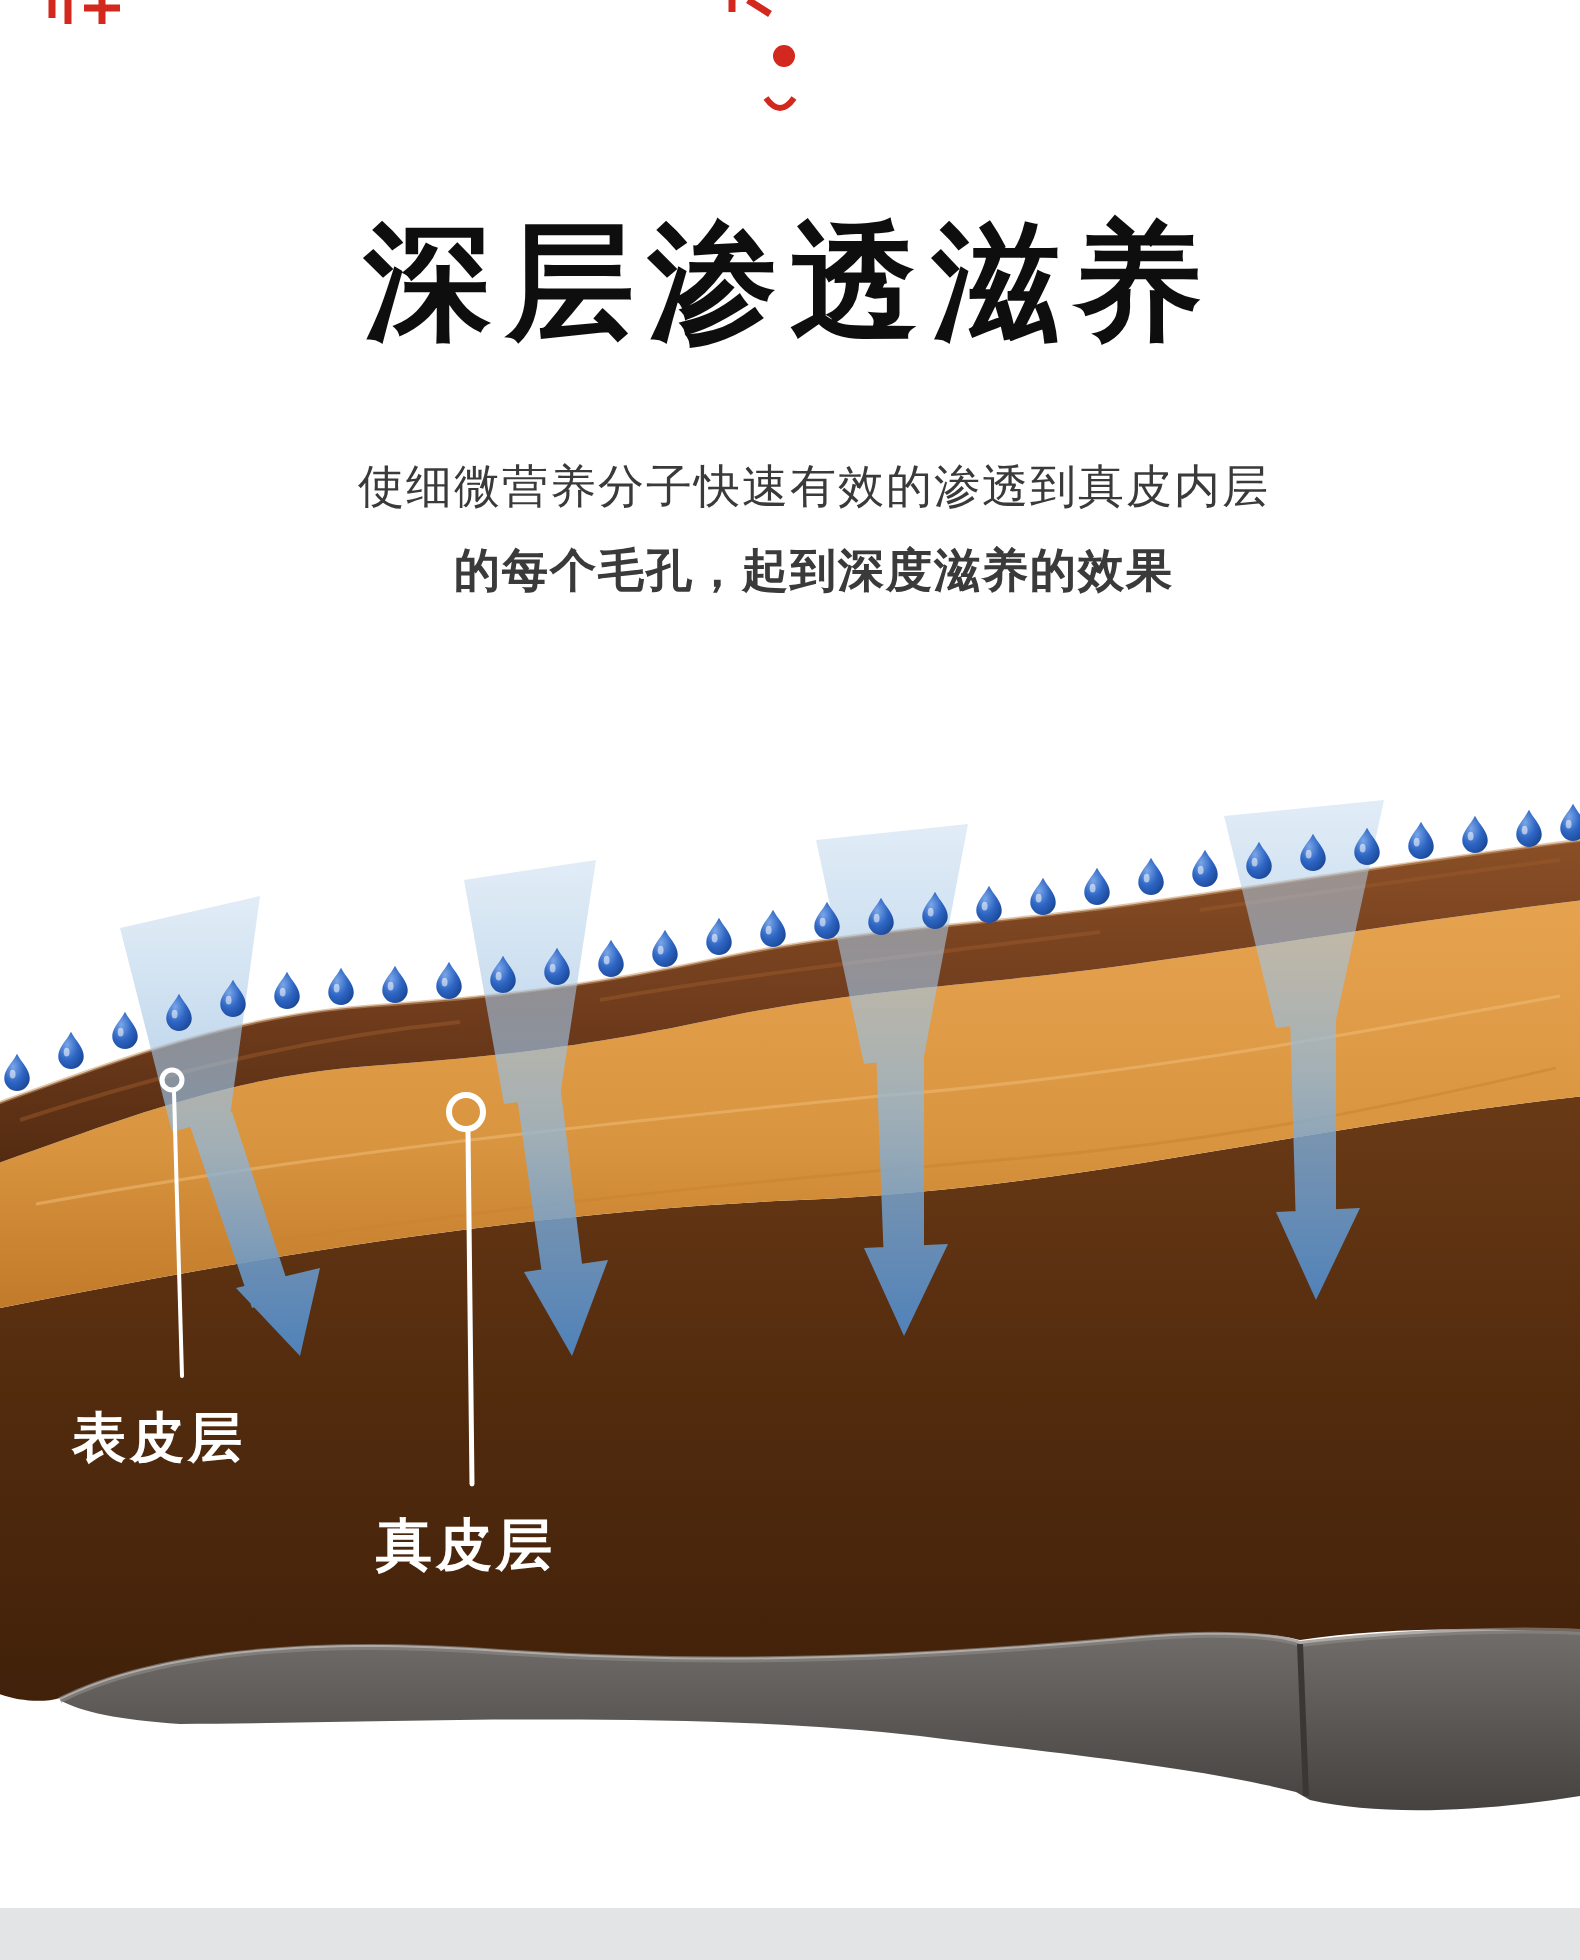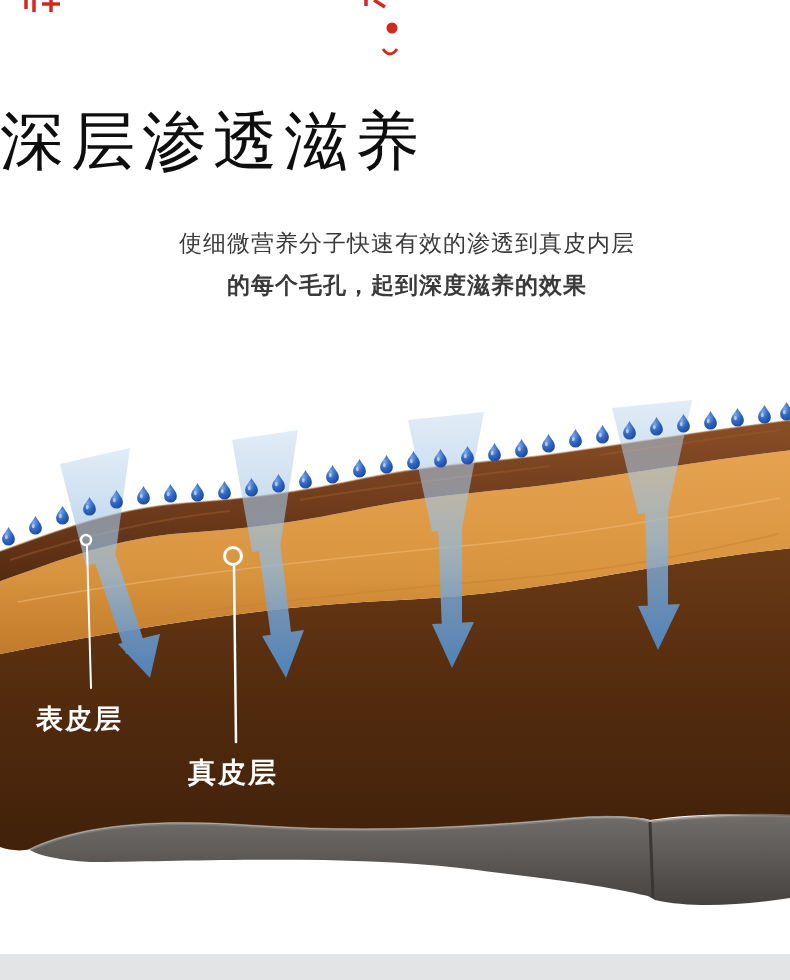--- a/index.html
+++ b/index.html
@@ -5,22 +5,22 @@
   html,body{margin:0;padding:0;background:#ffffff;}
   .canvas{
     position:relative;
     width:790px;height:980px;
     background:#ffffff;
     overflow:hidden;
     font-family:"Liberation Sans","DejaVu Sans",sans-serif;
   }
   .title{
     position:absolute;top:98px;left:0;width:100%;
-    margin:0;text-align:left;
-    font-size:64px;font-weight:400;color:#0e0e0e;
+    margin:0;text-align:center;
+    font-size:64px;font-weight:700;color:#0e0e0e;
     letter-spacing:7px;
   }
   .subtitle{
     position:absolute;left:0;width:100%;
     margin:12px;text-align:center;
     font-size:23px;color:#3a3a3a;font-weight:400;
     letter-spacing:1px;
   }
   .sub1{top:216px;}
   .sub2{top:258px;font-weight:bold;}

